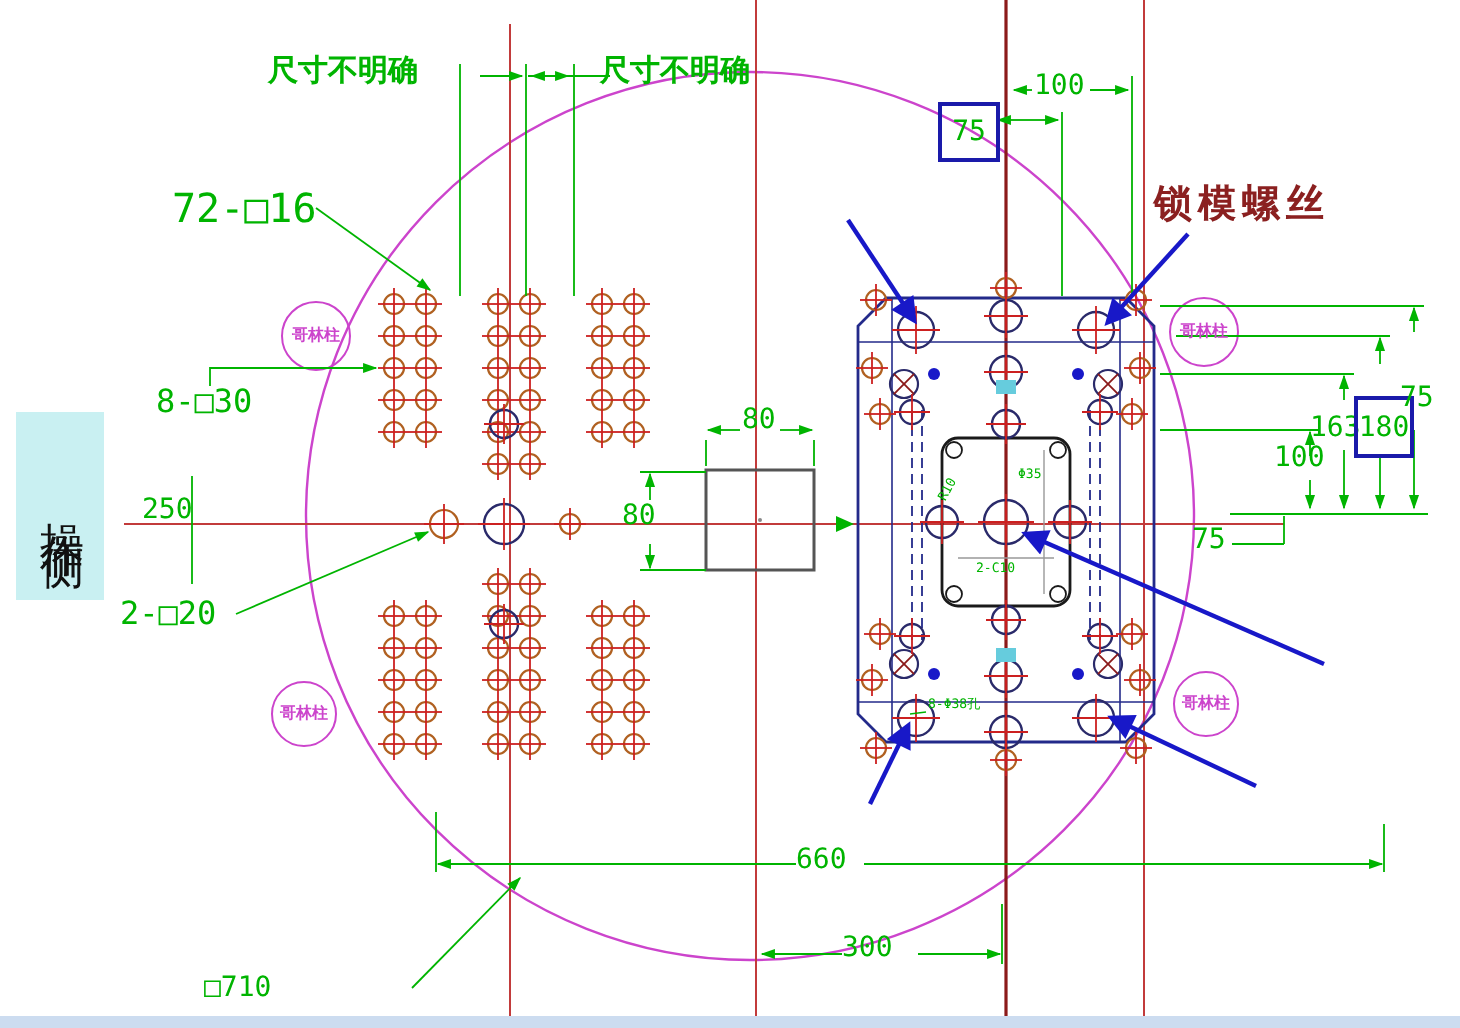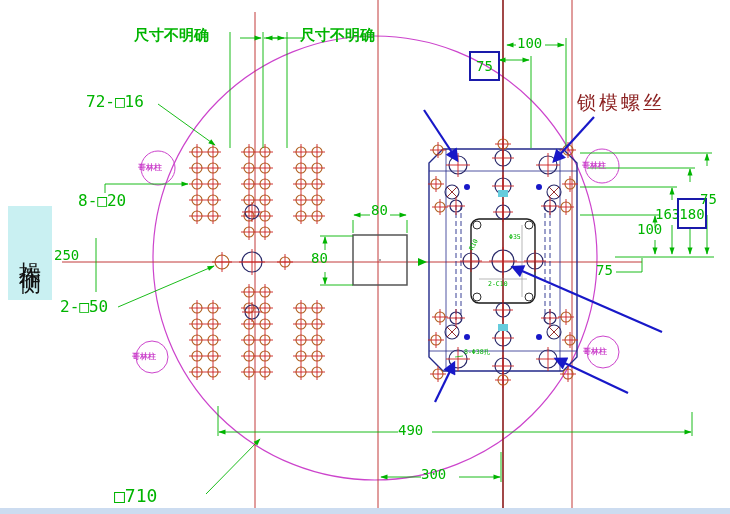--- a/index.html
+++ b/index.html
@@ -2,22 +2,22 @@
 <html><head>
 <meta charset="utf-8">
 <style>
   html,body{margin:0;padding:0;background:#fff;}
   #canvas{position:relative;width:730px;height:514px;background:#ffffff;overflow:hidden;
           font-family:"DejaVu Sans",sans-serif;}
   .lbl{position:absolute;white-space:nowrap;line-height:1;}
   .g{color:#00b400;font-family:"DejaVu Sans Mono","DejaVu Sans",monospace;}
   .dim{font-size:14px;}
   .note{font-size:15px;font-weight:bold;}
-  .maroon{color:#8b2020;font-size:19px;font-weight:normal;letter-spacing:3px;}
-  .tiebar{color:#cc44cc;font-size:8px;font-weight:bold;text-align:left;}
+  .maroon{color:#8b2020;font-size:19px;font-weight:bold;letter-spacing:3px;}
+  .tiebar{color:#cc44cc;font-size:8px;font-weight:bold;text-align:center;}
   .micro{color:#00b400;font-size:6.5px;font-family:"DejaVu Sans Mono",monospace;}
   .bluebox{position:absolute;border:2px solid #1a1aaa;display:flex;align-items:center;
            justify-content:center;background:#fff0;}
   .opside{position:absolute;left:8px;top:206px;width:44px;height:94px;background:#c9f0f2;
           color:#111;font-size:22px;display:flex;align-items:center;justify-content:center;
           writing-mode:vertical-lr;text-orientation:upright;letter-spacing:6px;}
   .strip{position:absolute;left:0;top:508px;width:730px;height:6px;background:#ccdcf0;}
 </style>
 </head>
 <body>
@@ -468,24 +468,24 @@
       <line x1="628" y1="393" x2="556" y2="359" marker-end="url(#ba)"></line>
       <line x1="662" y1="332" x2="513" y2="267" marker-end="url(#ba)"></line>
     </g>
   </svg>
 
   <div class="lbl g note" style="left:134px;top:28px">尺寸不明确</div>
   <div class="lbl g note" style="left:300px;top:28px">尺寸不明确</div>
 
   <div class="opside">操作侧</div>
 
-  <div class="lbl g" style="left:86px;top:94px;font-size:16px">72-□16</div>
-  <div class="lbl g" style="left:78px;top:193px;font-size:16px">8-□20</div>
-  <div class="lbl g" style="left:60px;top:299px;font-size:16px">2-□50</div>
-  <div class="lbl g dim" style="left:54px;top:248px">250</div>
+  <div class="lbl g" style="left:86px;top:94px;font-size:20px">72-□16</div>
+  <div class="lbl g" style="left:78px;top:193px;font-size:16px">8-□30</div>
+  <div class="lbl g" style="left:60px;top:299px;font-size:16px">2-□20</div>
+  <div class="lbl g dim" style="left:71px;top:248px">250</div>
 
   <div class="lbl g dim" style="left:371px;top:203px">80</div>
   <div class="lbl g dim" style="left:311px;top:251px">80</div>
 
   <div class="lbl g dim" style="left:517px;top:36px">100</div>
   <div class="bluebox" style="left:469px;top:51px;width:27px;height:26px">
     <span class="g dim">75</span>
   </div>
 
   <div class="lbl maroon" style="left:577px;top:93px">锁模螺丝</div>
@@ -496,23 +496,23 @@
   <div class="lbl tiebar" style="left:583px;top:348px;width:40px">哥林柱</div>
 
   <div class="lbl g dim" style="left:637px;top:222px">100</div>
   <div class="lbl g dim" style="left:655px;top:207px">163</div>
   <div class="bluebox" style="left:677px;top:198px;width:26px;height:27px">
     <span class="g dim">180</span>
   </div>
   <div class="lbl g dim" style="left:700px;top:192px">75</div>
   <div class="lbl g dim" style="left:596px;top:263px">75</div>
 
-  <div class="lbl g dim" style="left:398px;top:423px">490</div>
+  <div class="lbl g dim" style="left:398px;top:423px">660</div>
   <div class="lbl g dim" style="left:421px;top:467px">300</div>
-  <div class="lbl g" style="left:114px;top:487px;font-size:18px">□710</div>
+  <div class="lbl g" style="left:102px;top:487px;font-size:14px">□710</div>
 
   <div class="lbl micro" style="left:474px;top:245px;transform:rotate(-62deg);transform-origin:left bottom">R10</div>
   <div class="lbl micro" style="left:509px;top:234px">Φ35</div>
   <div class="lbl micro" style="left:488px;top:281px">2-C10</div>
   <div class="lbl micro" style="left:464px;top:349px">8-Φ38孔</div>
 
   <div class="strip"></div>
 </div>
 
 </body></html>

